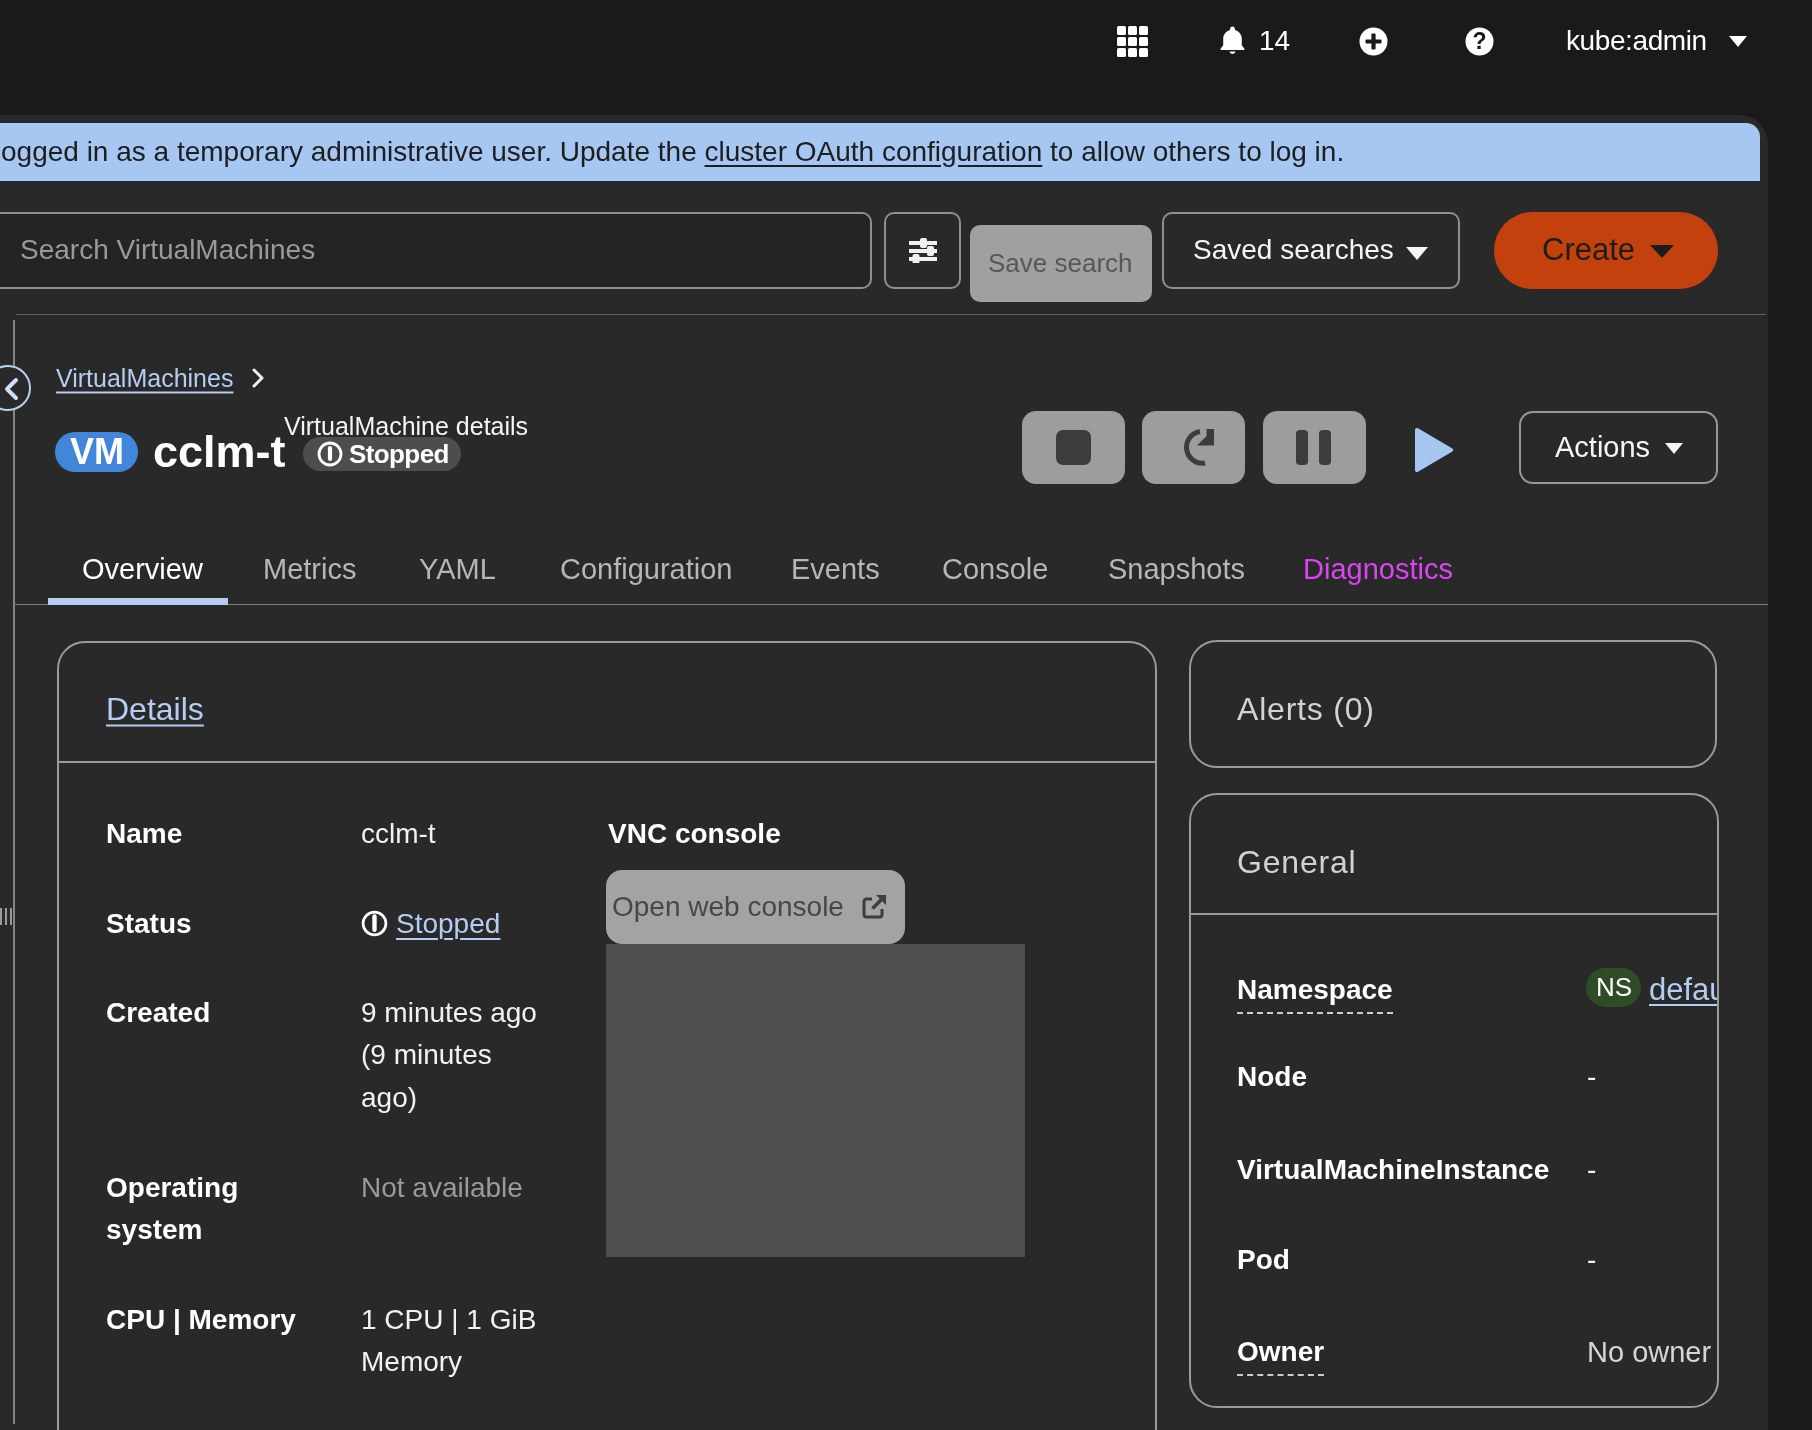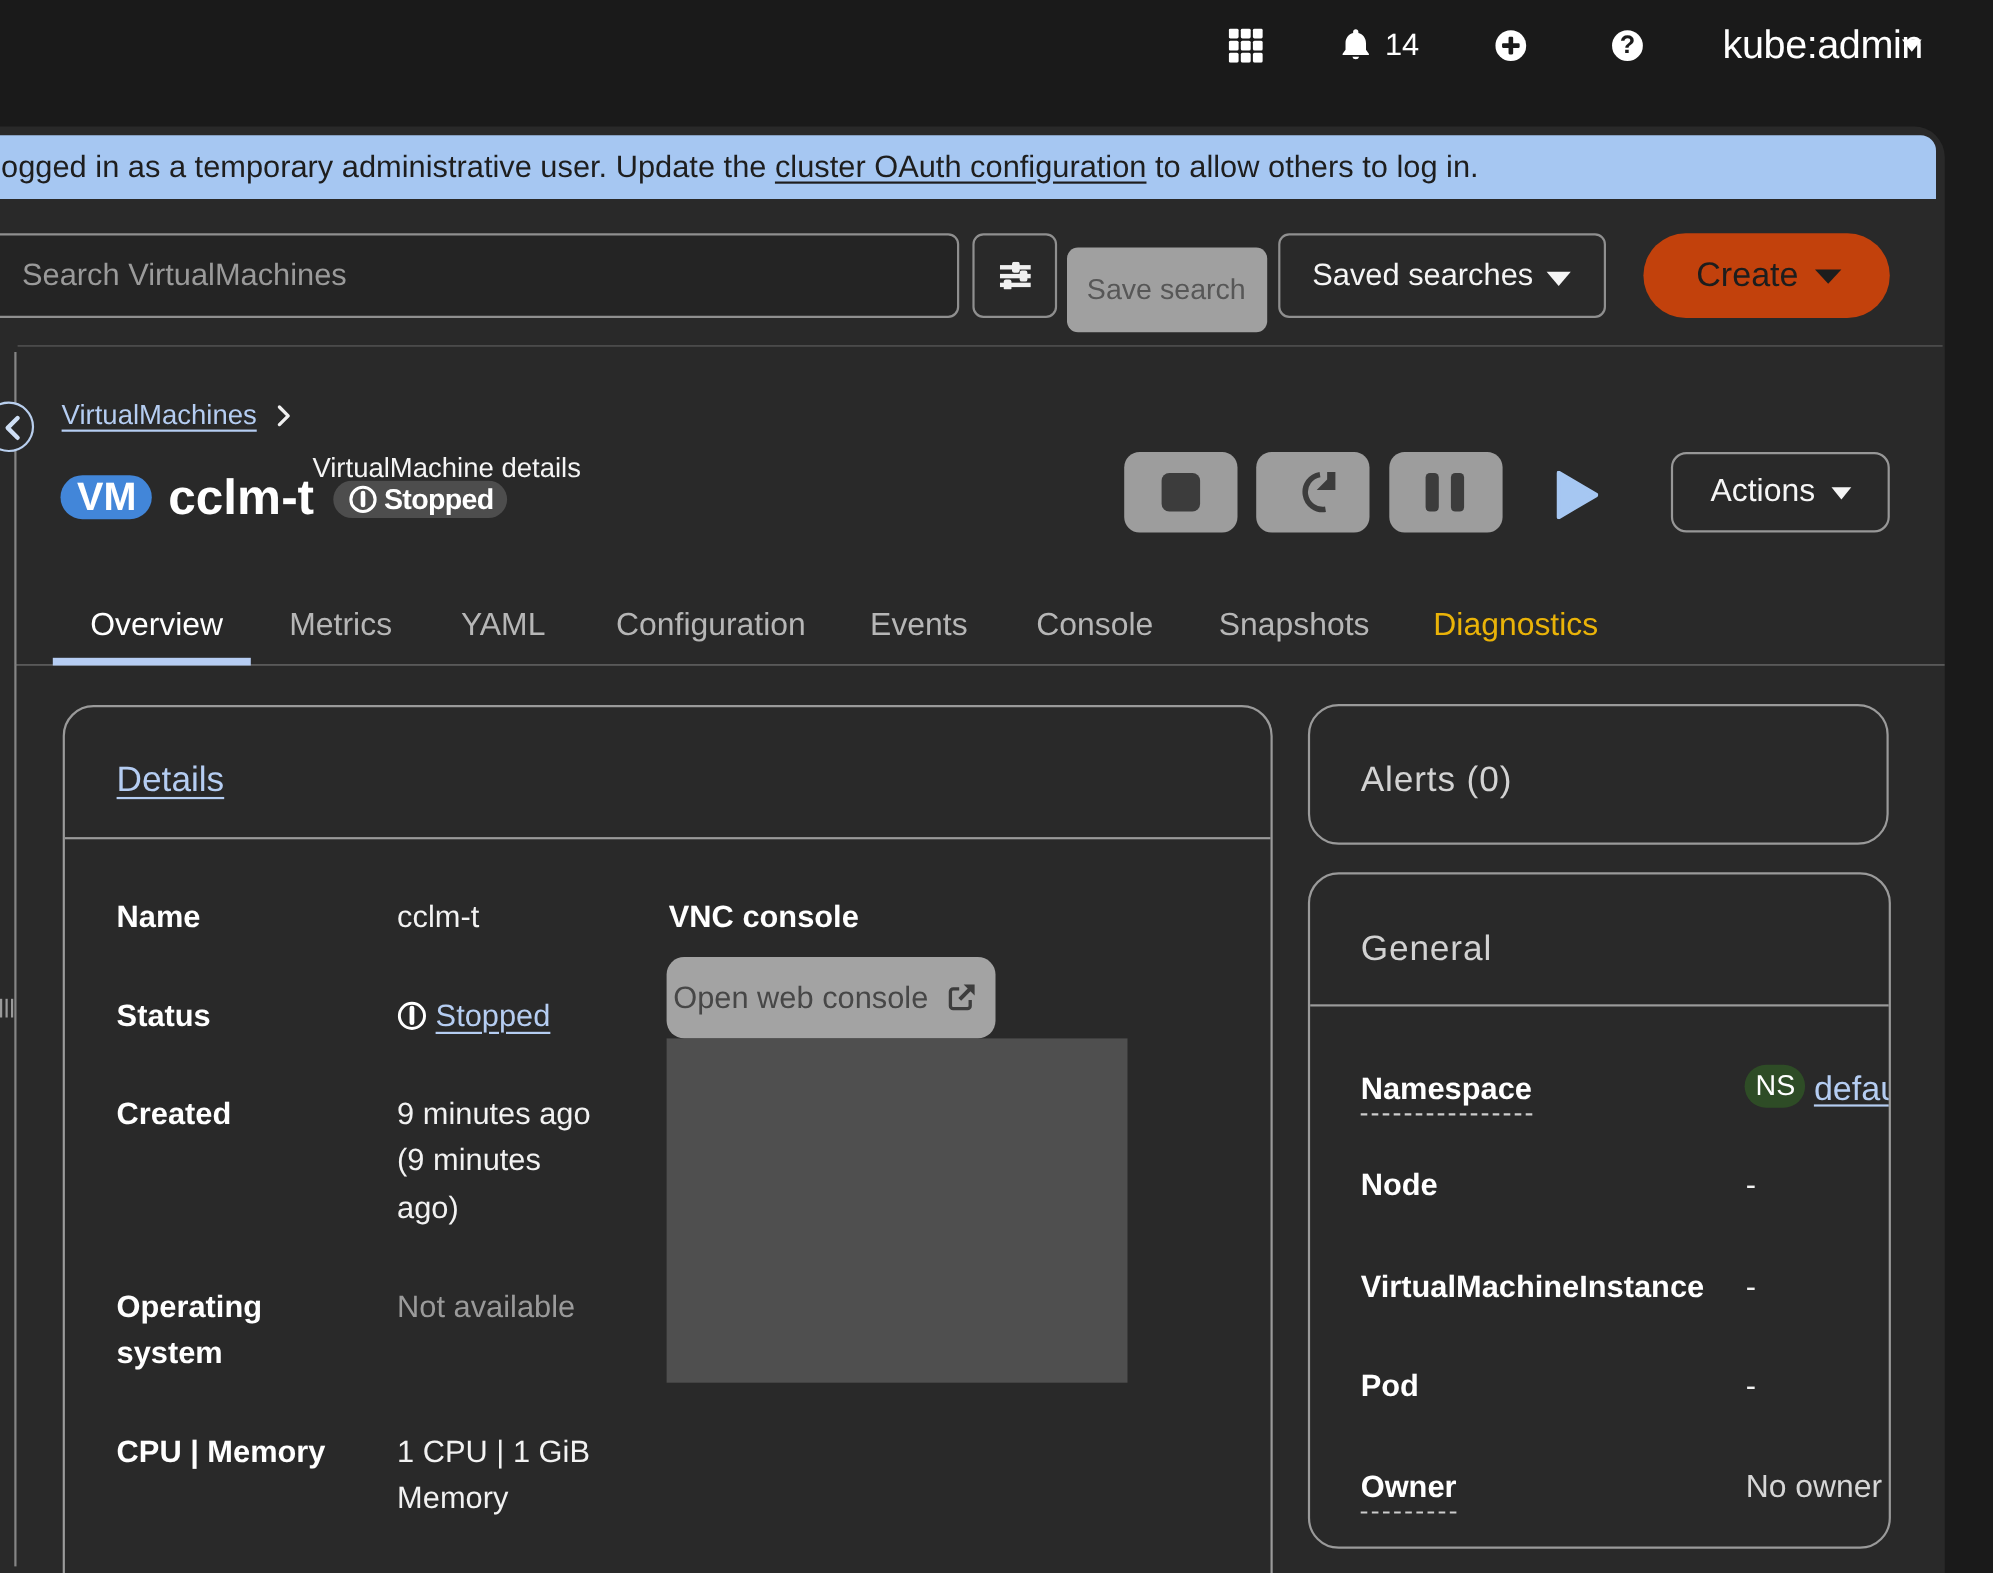--- a/index.html
+++ b/index.html
@@ -38,21 +38,21 @@
     <div class="abs vmid" style="left:1259px;top:41px;font-size:28px;color:#fff;">14</div>
     <svg class="abs" style="left:1359px;top:27px;" width="29" height="29" viewBox="0 0 29 29">
       <circle cx="14.5" cy="14.5" r="14" fill="#ffffff"></circle>
       <rect x="6.5" y="12.4" width="16" height="4.2" rx="1" fill="#1a1a1a"></rect>
       <rect x="12.4" y="6.5" width="4.2" height="16" rx="1" fill="#1a1a1a"></rect>
     </svg>
     <svg class="abs" style="left:1465px;top:27px;" width="29" height="29" viewBox="0 0 29 29">
       <circle cx="14.5" cy="14.5" r="14" fill="#ffffff"></circle>
       <text x="14.5" y="21.5" text-anchor="middle" font-family="Liberation Sans" font-size="23" font-weight="bold" fill="#1a1a1a">?</text>
     </svg>
-    <div class="abs vmid" style="left:1566px;top:41px;font-size:36px;letter-spacing:-0.4px;color:#fff;">kube:admin</div>
+    <div class="abs vmid" style="left:1566px;top:41px;font-size:28px;letter-spacing:-0.4px;color:#fff;">kube:admin</div>
     <div class="abs" style="left:1729px;top:36px;width:0;height:0;border-left:9px solid transparent;border-right:9px solid transparent;border-top:11px solid #fff;"></div>
   </div>
 
   <div id="panel">
 
     <div class="abs" style="left:0;top:8px;width:1760px;height:58px;background:#a6c7f2;border-top-right-radius:14px;">
       <div class="abs vmid" style="left:1px;top:29px;font-size:28px;color:#1e1e1e;" id="bannertext">ogged in as a temporary administrative user. Update the <span style="text-decoration:underline;text-underline-offset:4px;">cluster OAuth configuration</span> to allow others to log in.</div>
     </div>
 
     <div class="abs" style="left:-12px;top:97px;width:884px;height:77px;background:#242424;border:2px solid #8f8f8f;border-radius:10px;box-sizing:border-box;">
@@ -132,21 +132,21 @@
       <div class="abs" style="left:144px;top:30px;width:0;height:0;border-left:9px solid transparent;border-right:9px solid transparent;border-top:11px solid #f5f5f5;"></div>
     </div>
 
     <div class="abs vmid" style="left:82px;top:454px;font-size:29px;color:#fff;">Overview</div>
     <div class="abs vmid" style="left:263px;top:454px;font-size:29px;color:#b6b6b6;">Metrics</div>
     <div class="abs vmid" style="left:419px;top:454px;font-size:29px;color:#b6b6b6;">YAML</div>
     <div class="abs vmid" style="left:560px;top:454px;font-size:29px;color:#b6b6b6;">Configuration</div>
     <div class="abs vmid" style="left:791px;top:454px;font-size:29px;color:#b6b6b6;">Events</div>
     <div class="abs vmid" style="left:942px;top:454px;font-size:29px;color:#b6b6b6;">Console</div>
     <div class="abs vmid" style="left:1108px;top:454px;font-size:29px;color:#b6b6b6;">Snapshots</div>
-    <div class="abs vmid" style="left:1303px;top:454px;font-size:29px;color:#eab308;">Diagnostics</div>
+    <div class="abs vmid" style="left:1303px;top:454px;font-size:29px;color:#d946ef;">Diagnostics</div>
     <div class="abs" style="left:14px;top:489px;width:1754px;height:0;border-top:1px solid #7a7a7a;"></div>
     <div class="abs" style="left:48px;top:483px;width:180px;height:7px;background:#b6cdf3;"></div>
 
     <div class="card" style="left:57px;top:526px;width:1096px;height:928px;">
       <div class="abs vmid link" style="left:47px;top:66px;font-size:32px;">Details</div>
       <div class="abs" style="left:0;top:118px;width:1096px;height:0;border-top:2px solid #9a9a9a;"></div>
       <div class="abs vmid lbl" style="left:47px;top:191px;">Name</div>
       <div class="abs vmid val" style="left:302px;top:191px;">cclm-t</div>
       <div class="abs vmid lbl" style="left:47px;top:281px;">Status</div>
       <svg class="abs" style="left:302px;top:267px;" width="27" height="27" viewBox="0 0 26 26">

